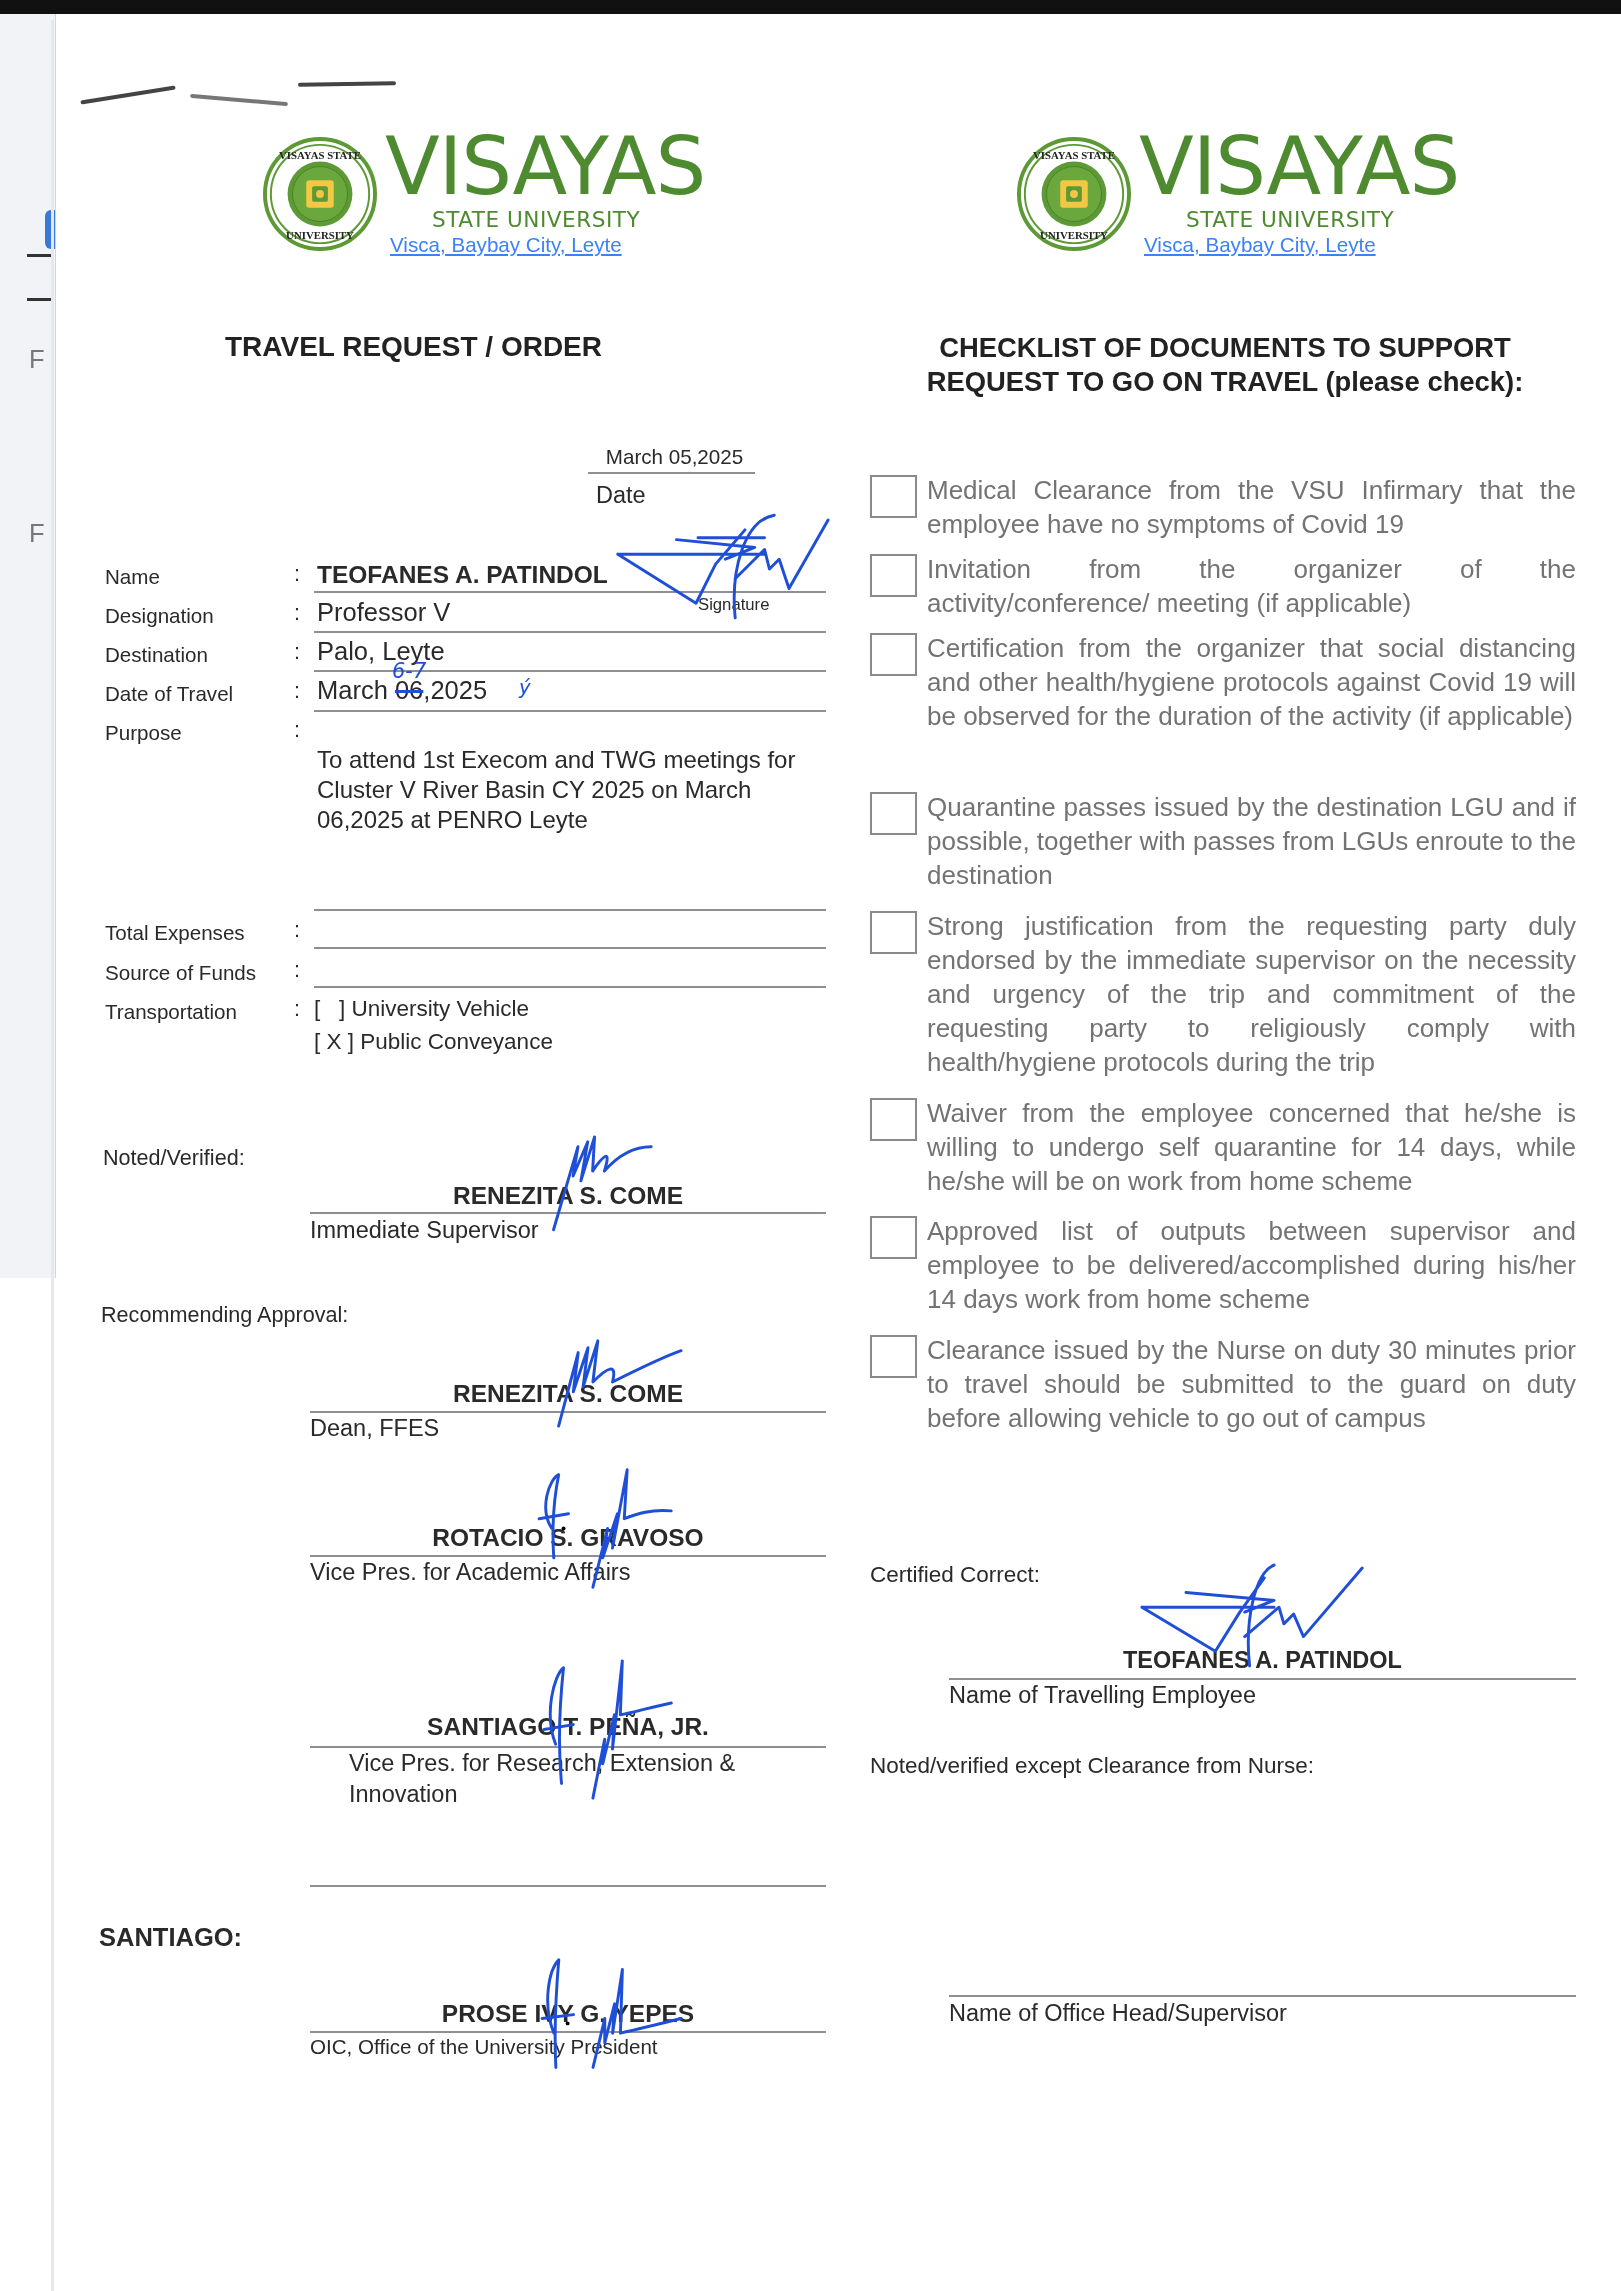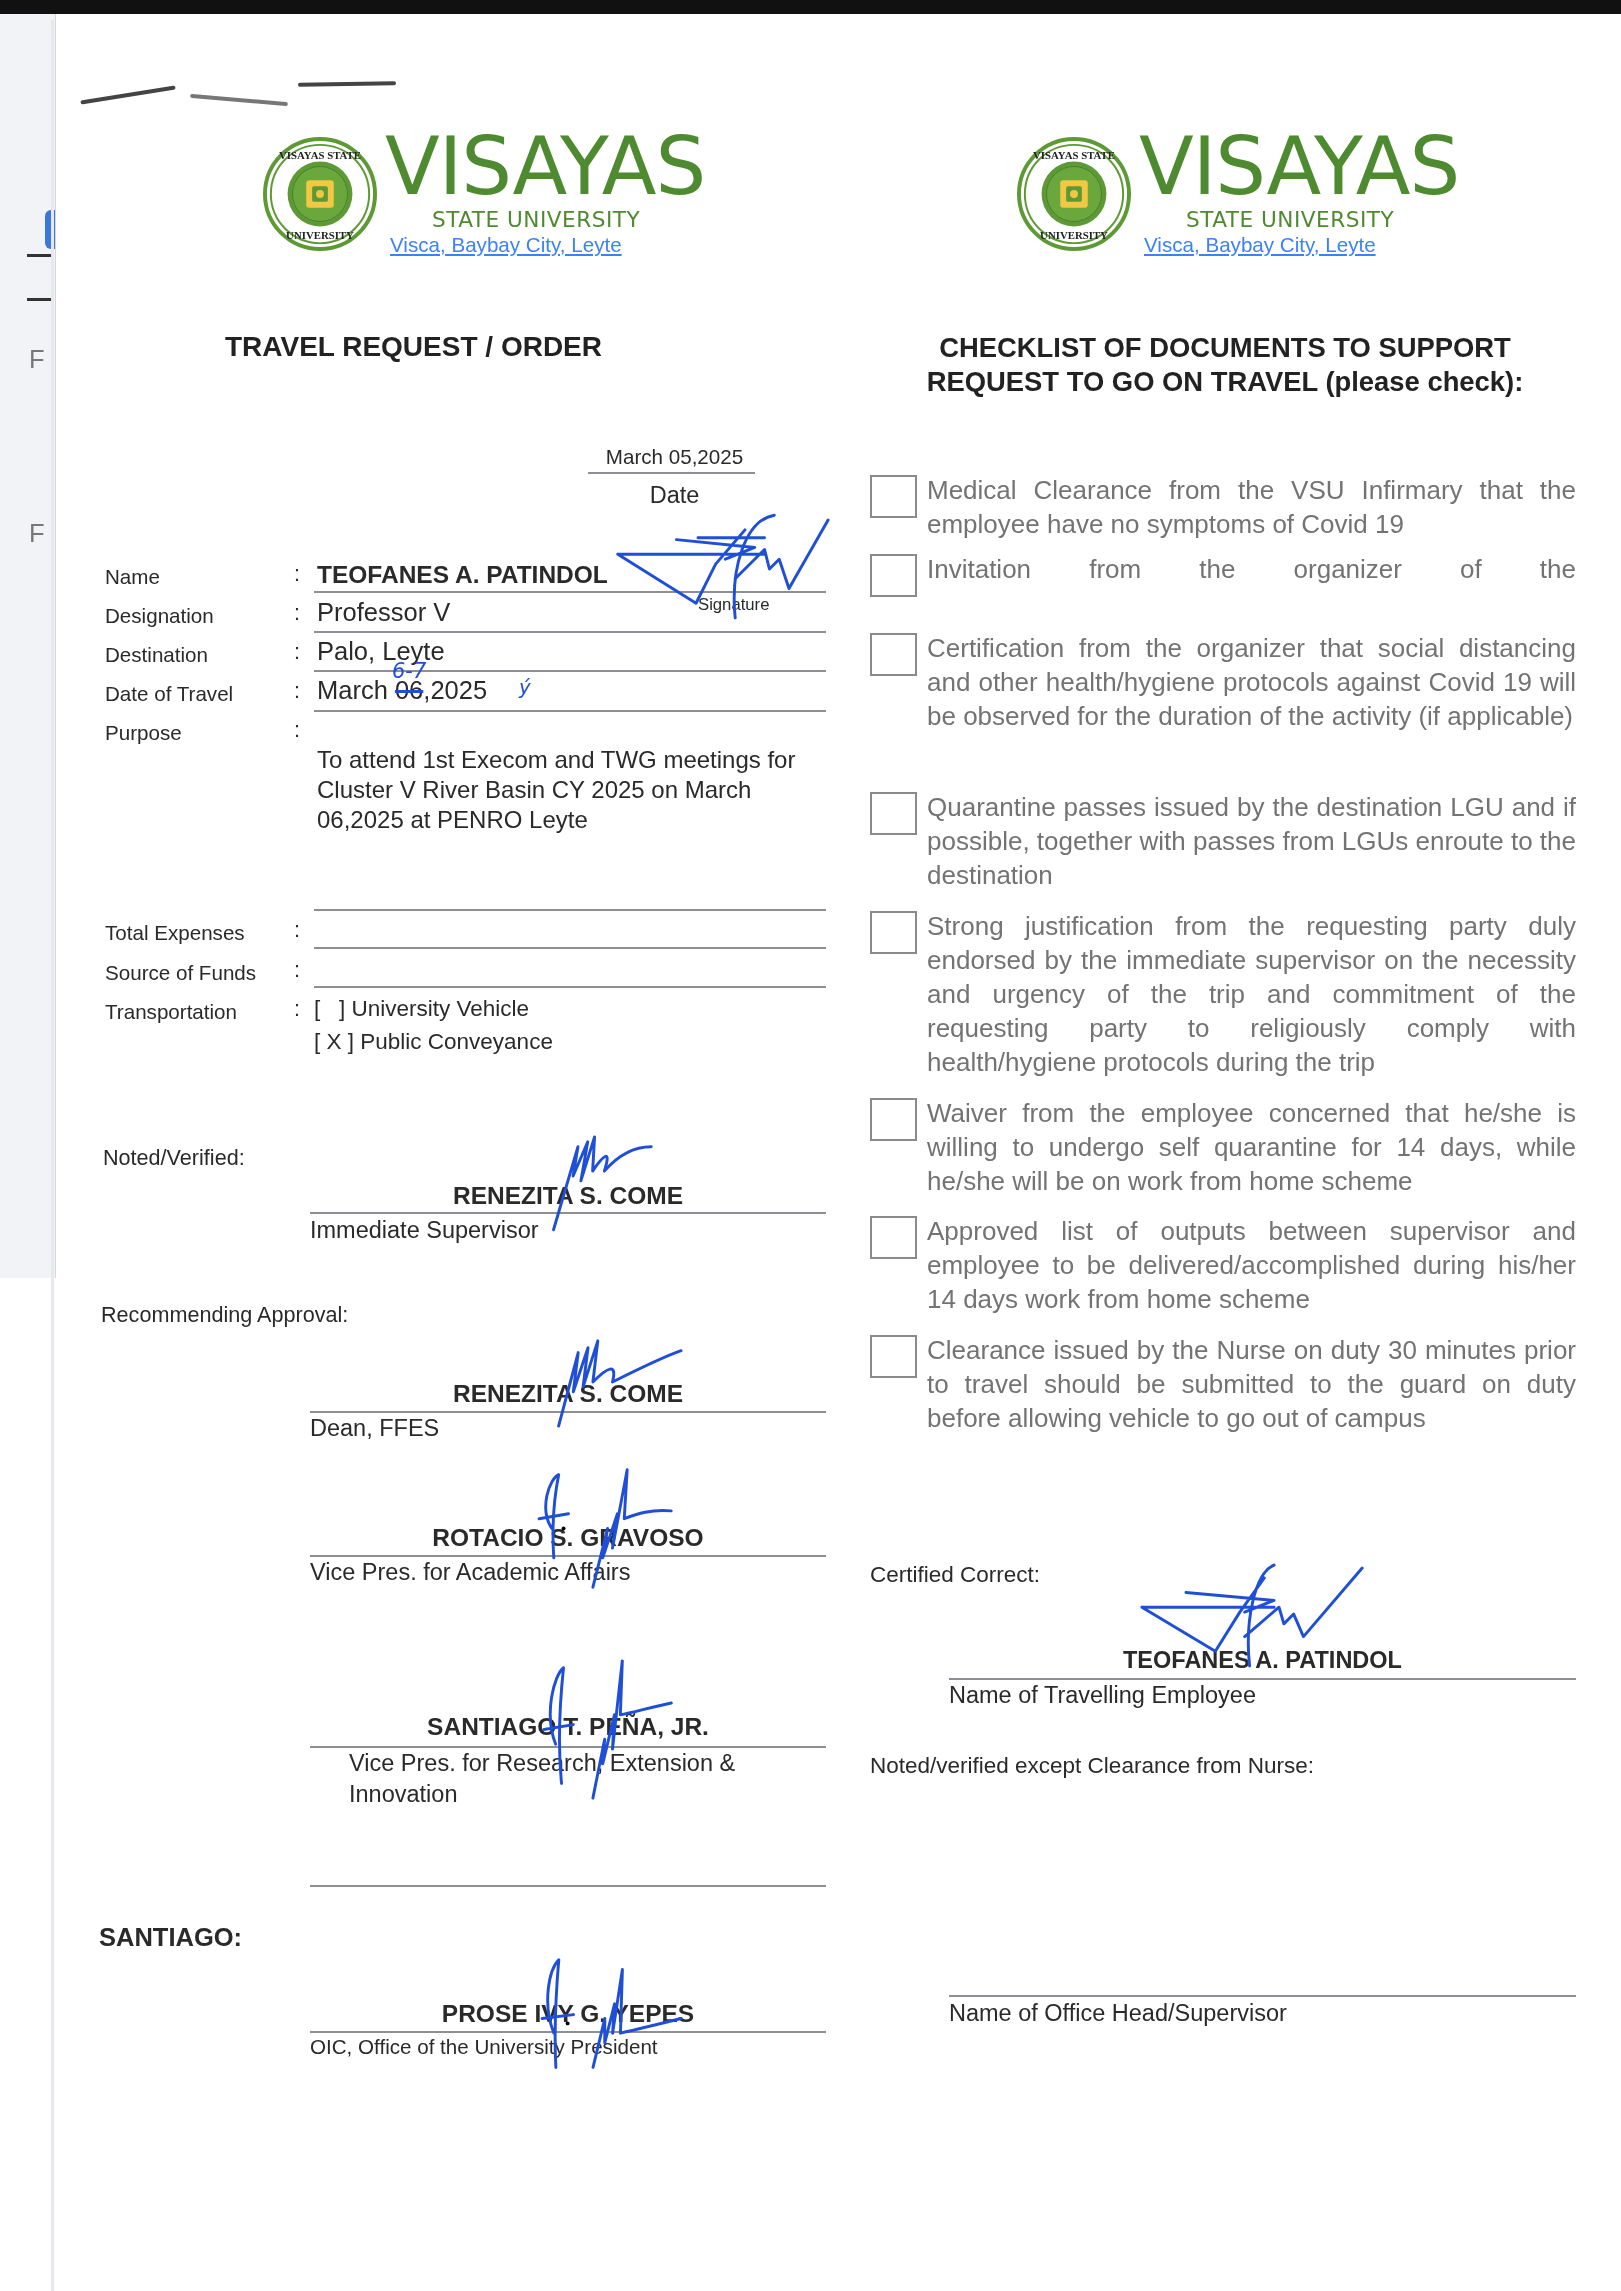--- a/index.html
+++ b/index.html
@@ -85,21 +85,21 @@
   </svg>
   <div class="logo-word">VISAYAS</div>
   <div class="logo-sub">STATE UNIVERSITY</div>
   <div class="logo-addr">Visca, Baybay City, Leyte</div>
 </div>
 
 <div class="abs title" style="left:225px;top:331px">TRAVEL REQUEST / ORDER</div>
 
 <div class="abs" style="left:596px;top:445px;width:157px;text-align:center;font-size:20.6px">March 05,2025</div>
 <div class="line" style="left:588px;top:472px;width:167px"></div>
-<div class="abs" style="left:596px;top:482px;width:157px;text-align:center;font-size:23.5px">Date</div>
+<div class="abs" style="left:596px;top:482px;width:157px;text-align:left;font-size:23.5px">Date</div>
 
 <div class="abs lbl" style="left:105px;top:565px">Name</div>
 <div class="abs colon" style="left:294px;top:561px">:</div>
 <div class="abs val" style="left:317px;top:561px;font-weight:bold;font-size:24.5px">TEOFANES A. PATINDOL</div>
 <div class="line" style="left:314px;top:591px;width:512px"></div>
 <div class="abs" style="left:698px;top:595px;font-size:16.7px">Signature</div>
 
 <div class="abs lbl" style="left:105px;top:604px">Designation</div>
 <div class="abs colon" style="left:294px;top:600px">:</div>
 <div class="abs val" style="left:317px;top:598px">Professor V</div>
@@ -172,20 +172,21 @@
 </div>
 
 <div class="chk-item" style="top:473px">
   <div class="chk-box"></div>
   <div class="chk-text">Medical Clearance from the VSU Infirmary that the employee have no symptoms of Covid 19</div>
 </div>
 <div class="chk-item" style="top:552px">
   <div class="chk-box"></div>
   <div class="chk-text" style="text-align-last:auto">
       <span style="display:block;text-align:justify;text-align-last:justify">Invitation from the organizer of the</span>
+      <span style="display:block">activity/conference/ meeting (if applicable)</span>
     </div>
 
 </div>
 <div class="chk-item" style="top:631px">
   <div class="chk-box"></div>
   <div class="chk-text">Certification from the organizer that social distancing and other health/hygiene protocols against Covid 19 will be observed for the duration of the activity  (if applicable)</div>
 </div>
 <div class="chk-item" style="top:790px">
   <div class="chk-box"></div>
   <div class="chk-text">Quarantine passes issued by the destination LGU and if possible, together with passes from LGUs enroute to the destination</div>

